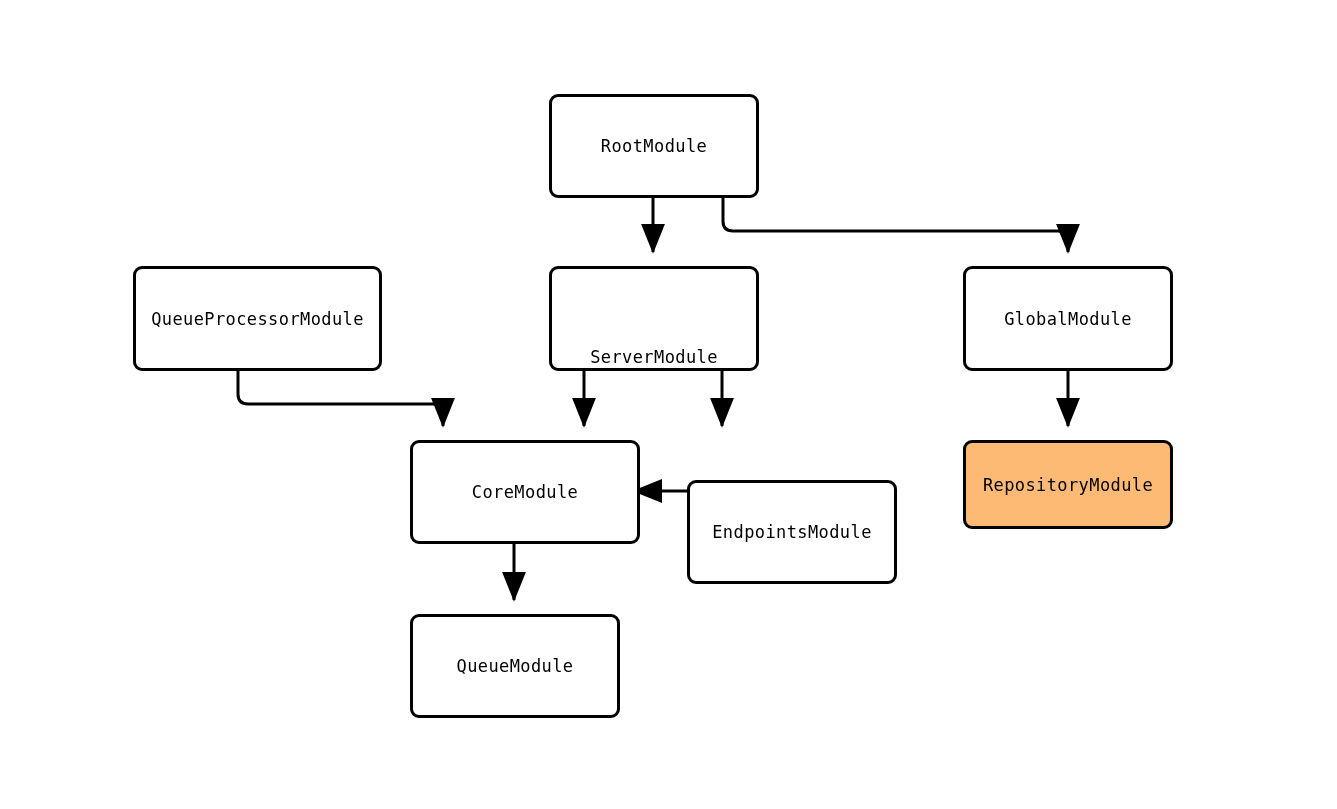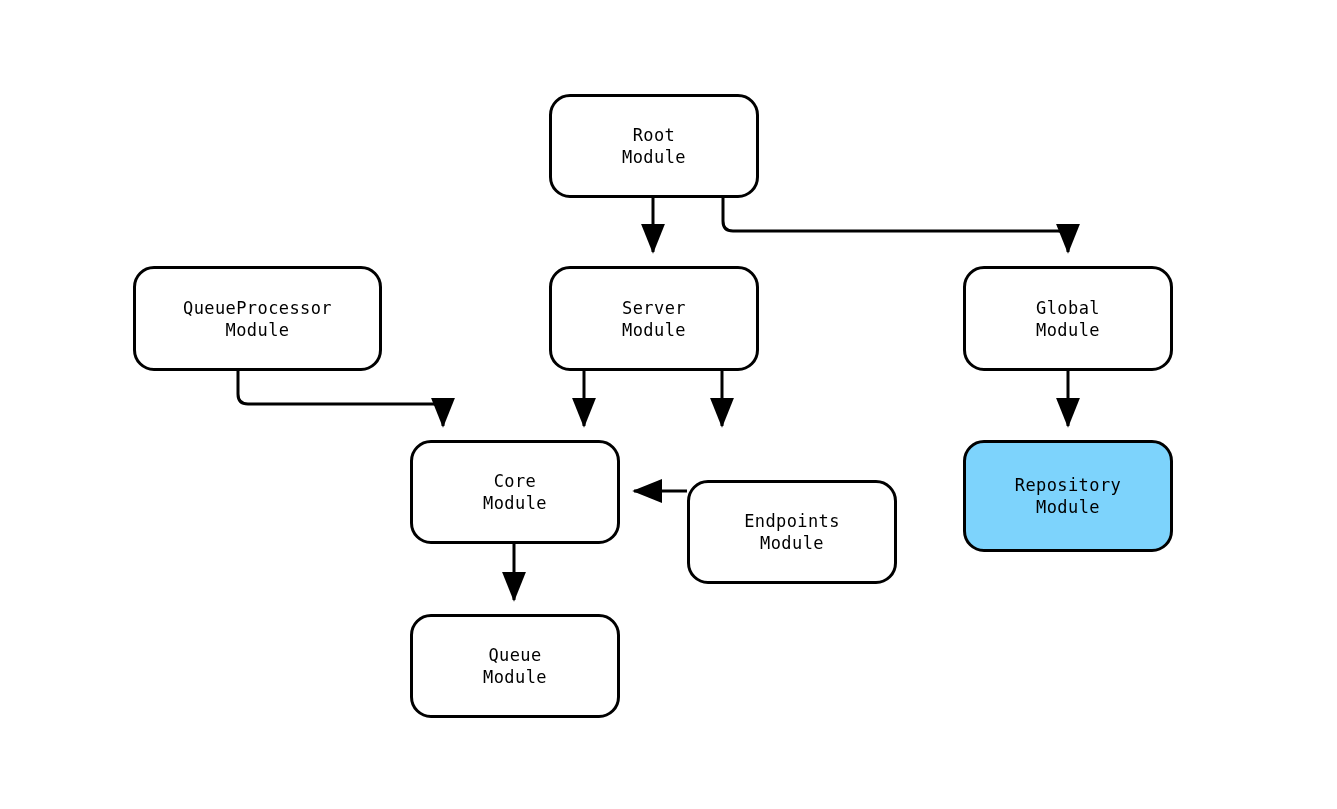--- a/index.html
+++ b/index.html
@@ -22,23 +22,23 @@
     top: 0;
     width: 1337px;
     height: 809px;
     pointer-events: none;
   }
   .node {
     position: absolute;
     box-sizing: border-box;
     background: #ffffff;
     border: 3px solid #3b82f6;
-    border-radius: 21px;
+    border-radius: 9px;
     display: flex;
-    flex-direction: column;
+    flex-direction: row;
     align-items: center;
     justify-content: center;
     z-index: 2;
   }
   .node-line {
     font-size: 17px;
     line-height: 22px;
     color: #000000;
     letter-spacing: 0.4px;
     white-space: nowrap;
@@ -70,37 +70,37 @@
 
   <div id="node-layer">
       <div class="node" style="left: 549px; top: 94px; width: 210px; height: 104px; background: rgb(255, 255, 255); border-color: rgb(0, 0, 0);">
         <div class="node-line">Root</div>
         <div class="node-line">Module</div>
       </div>
       <div class="node" style="left: 133px; top: 266px; width: 249px; height: 105px; background: rgb(255, 255, 255); border-color: rgb(0, 0, 0);">
         <div class="node-line">QueueProcessor</div>
         <div class="node-line">Module</div>
       </div>
-      <div class="node" style="left: 549px; top: 266px; width: 210px; height: 105px; background: rgb(255, 255, 255); border-color: rgb(0, 0, 0);">
+      <div class="node" style="left: 549px; top: 266px; width: 210px; height: 105px; background: rgb(255, 255, 255); border-color: rgb(0, 0, 0); align-items: flex-end;">
         <div class="node-line">Server</div>
         <div class="node-line">Module</div>
       </div>
       <div class="node" style="left: 963px; top: 266px; width: 210px; height: 105px; background: rgb(255, 255, 255); border-color: rgb(0, 0, 0);">
         <div class="node-line">Global</div>
         <div class="node-line">Module</div>
       </div>
-      <div class="node" style="left: 410px; top: 440px; width: 210px; height: 104px; background: rgb(255, 255, 255); border-color: rgb(0, 0, 0); justify-content: center;">
+      <div class="node" style="left: 410px; top: 440px; width: 230px; height: 104px; background: rgb(255, 255, 255); border-color: rgb(0, 0, 0); justify-content: center;">
         <div class="node-line">Core</div>
         <div class="node-line">Module</div>
       </div>
       <div class="node" style="left: 687px; top: 440px; width: 210px; height: 104px; background: rgb(255, 255, 255); border-color: rgb(0, 0, 0); margin-top: 40px;">
         <div class="node-line">Endpoints</div>
         <div class="node-line">Module</div>
       </div>
-      <div class="node" style="left: 963px; top: 440px; width: 210px; height: 112px; background: #7dd3fc; border-color: rgb(0, 0, 0);">
+      <div class="node" style="left: 963px; top: 440px; width: 210px; height: 89px; background: #fdba74; border-color: rgb(0, 0, 0);">
         <div class="node-line">Repository</div>
         <div class="node-line">Module</div>
       </div>
       <div class="node" style="left: 410px; top: 614px; width: 210px; height: 104px; background: rgb(255, 255, 255); border-color: rgb(0, 0, 0);">
         <div class="node-line">Queue</div>
         <div class="node-line">Module</div>
       </div>
     </div>
 
 </div>

